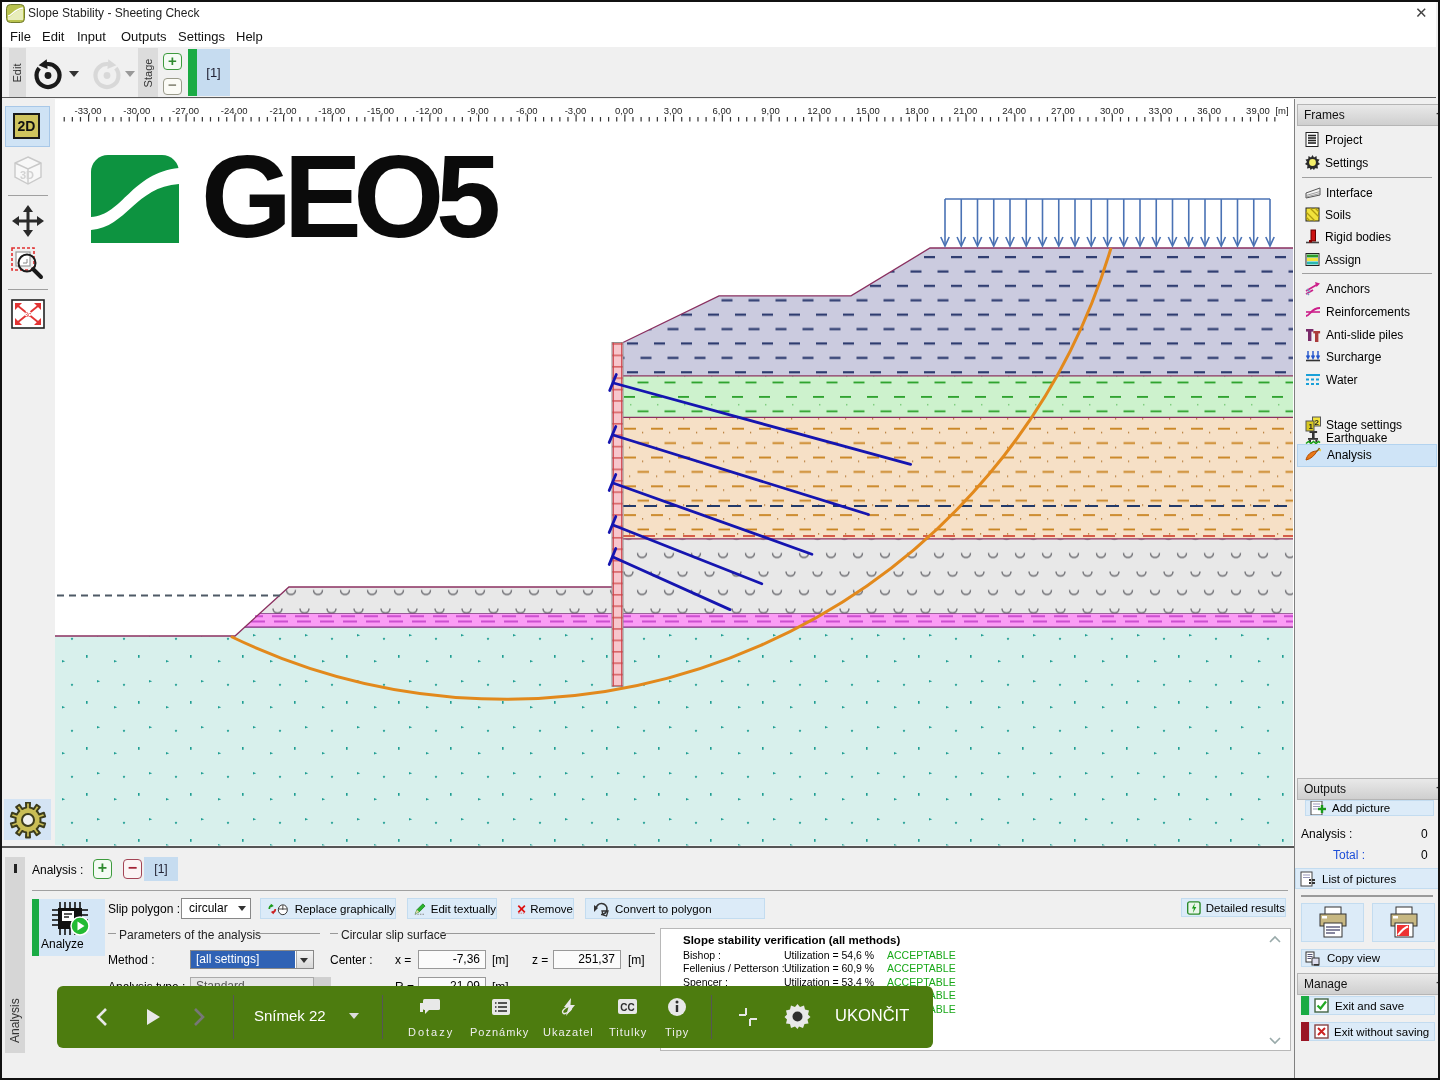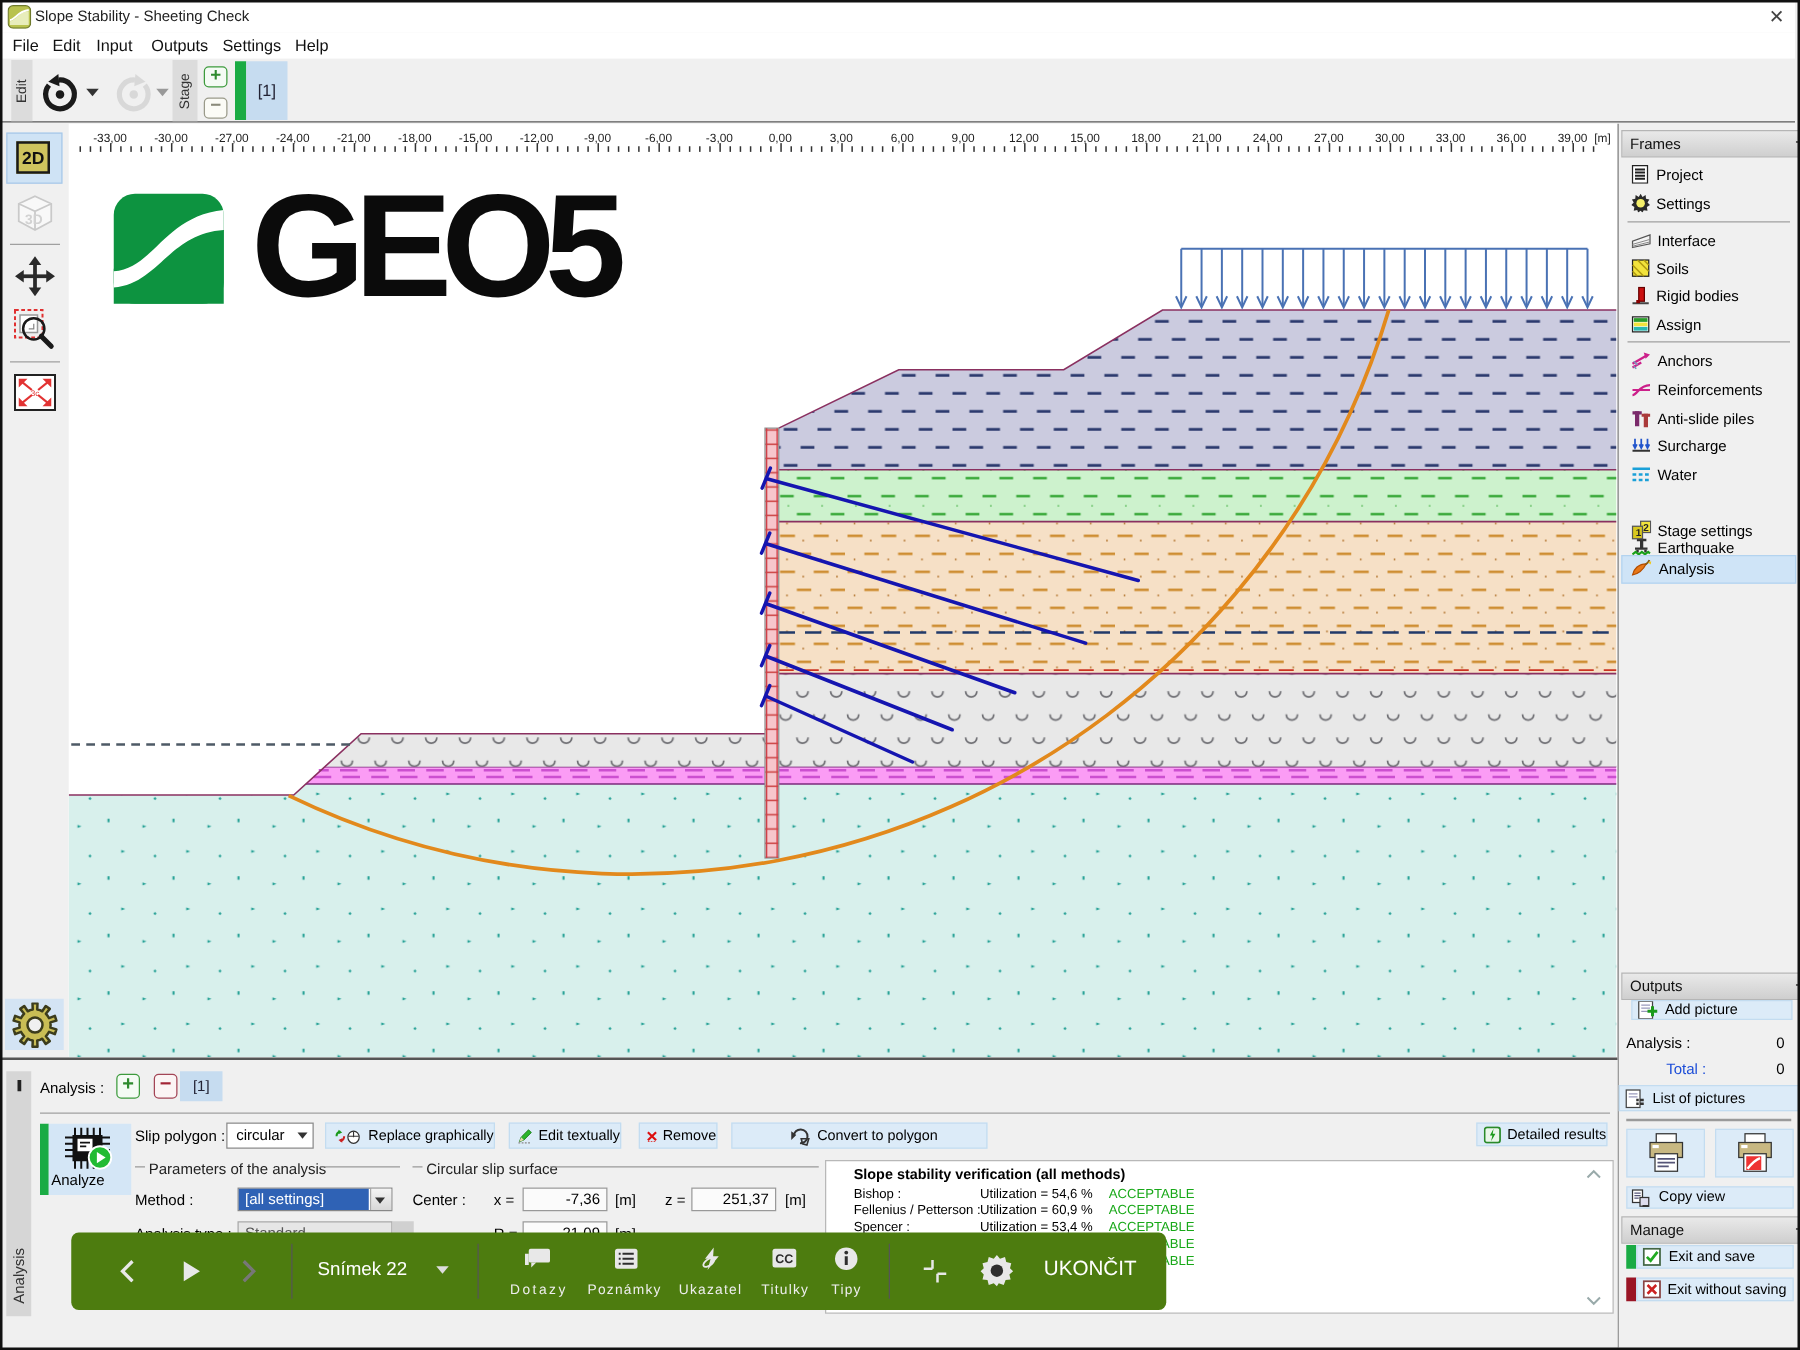--- a/index.html
+++ b/index.html
@@ -662,21 +662,21 @@
         </svg>Replace graphically</div>
     <div class="bluebtn" style="left:407px;top:50px;width:90px;height:21px;"><svg style="margin:0 5px 0 6px" width="16" height="16" viewBox="0 0 16 16">
           <path d="M2 14 L4 9 L12 1 L15 4 L7 12 Z" fill="#2ab52a" stroke="#1a7a1a"></path>
           <path d="M2 14 L4 9 L7 12 Z" fill="#e8d8b0"></path>
           <line x1="1" y1="15.2" x2="14" y2="15.2" stroke="#888" stroke-width="1.4" stroke-dasharray="2 1.5"></line>
         </svg>Edit textually</div>
     <div class="bluebtn" style="left:511px;top:50px;width:63px;height:21px;"><svg style="margin:0 4px 0 5px" width="14" height="14" viewBox="0 0 14 14">
           <path d="M2 2 L12 12 M12 2 L2 12" stroke="#dd1111" stroke-width="2.6"></path>
           <line x1="2" y1="13.4" x2="12" y2="13.4" stroke="#dd4444" stroke-width="1.2" stroke-dasharray="2 1.5"></line>
         </svg>Remove</div>
-    <div class="bluebtn" style="left:585px;top:50px;width:205px;height:21px;justify-content:center;"><svg style="margin:0 5px 0 6px" width="18" height="16" viewBox="0 0 18 16">
+    <div class="bluebtn" style="left:585px;top:50px;width:180px;height:21px;"><svg style="margin:0 5px 0 6px" width="18" height="16" viewBox="0 0 18 16">
           <path d="M4 8 A5.5 5.5 0 1 1 9 13.5" fill="none" stroke="#333" stroke-width="1.6"></path>
           <path d="M2 4 L6 7 L2 11 Z" fill="#333"></path>
           <path d="M10 10 L16 10 L14.5 15 L11 14 Z" fill="none" stroke="#333" stroke-width="1.3"></path>
         </svg>Convert to polygon</div>
     <div class="bluebtn" style="left:1181px;top:50px;width:105px;height:19px;"><svg style="margin:0 5px 0 5px" width="14" height="14" viewBox="0 0 14 14">
           <rect x="0.7" y="0.7" width="12.6" height="12.6" fill="#eaf6ea" stroke="#2a8a2a" stroke-width="1.4" rx="2"></rect>
           <path d="M8 2 L5 7.5 L7 7.5 L6 12 L9.5 6 L7.3 6 Z" fill="#1a9a1a"></path>
         </svg>Detailed results</div>
     <div class="abs" style="left:108px;top:80px;width:212px;height:12px;">
         <span style="position:absolute;left:0;top:5px;width:8px;border-top:1px solid #999;"></span>

